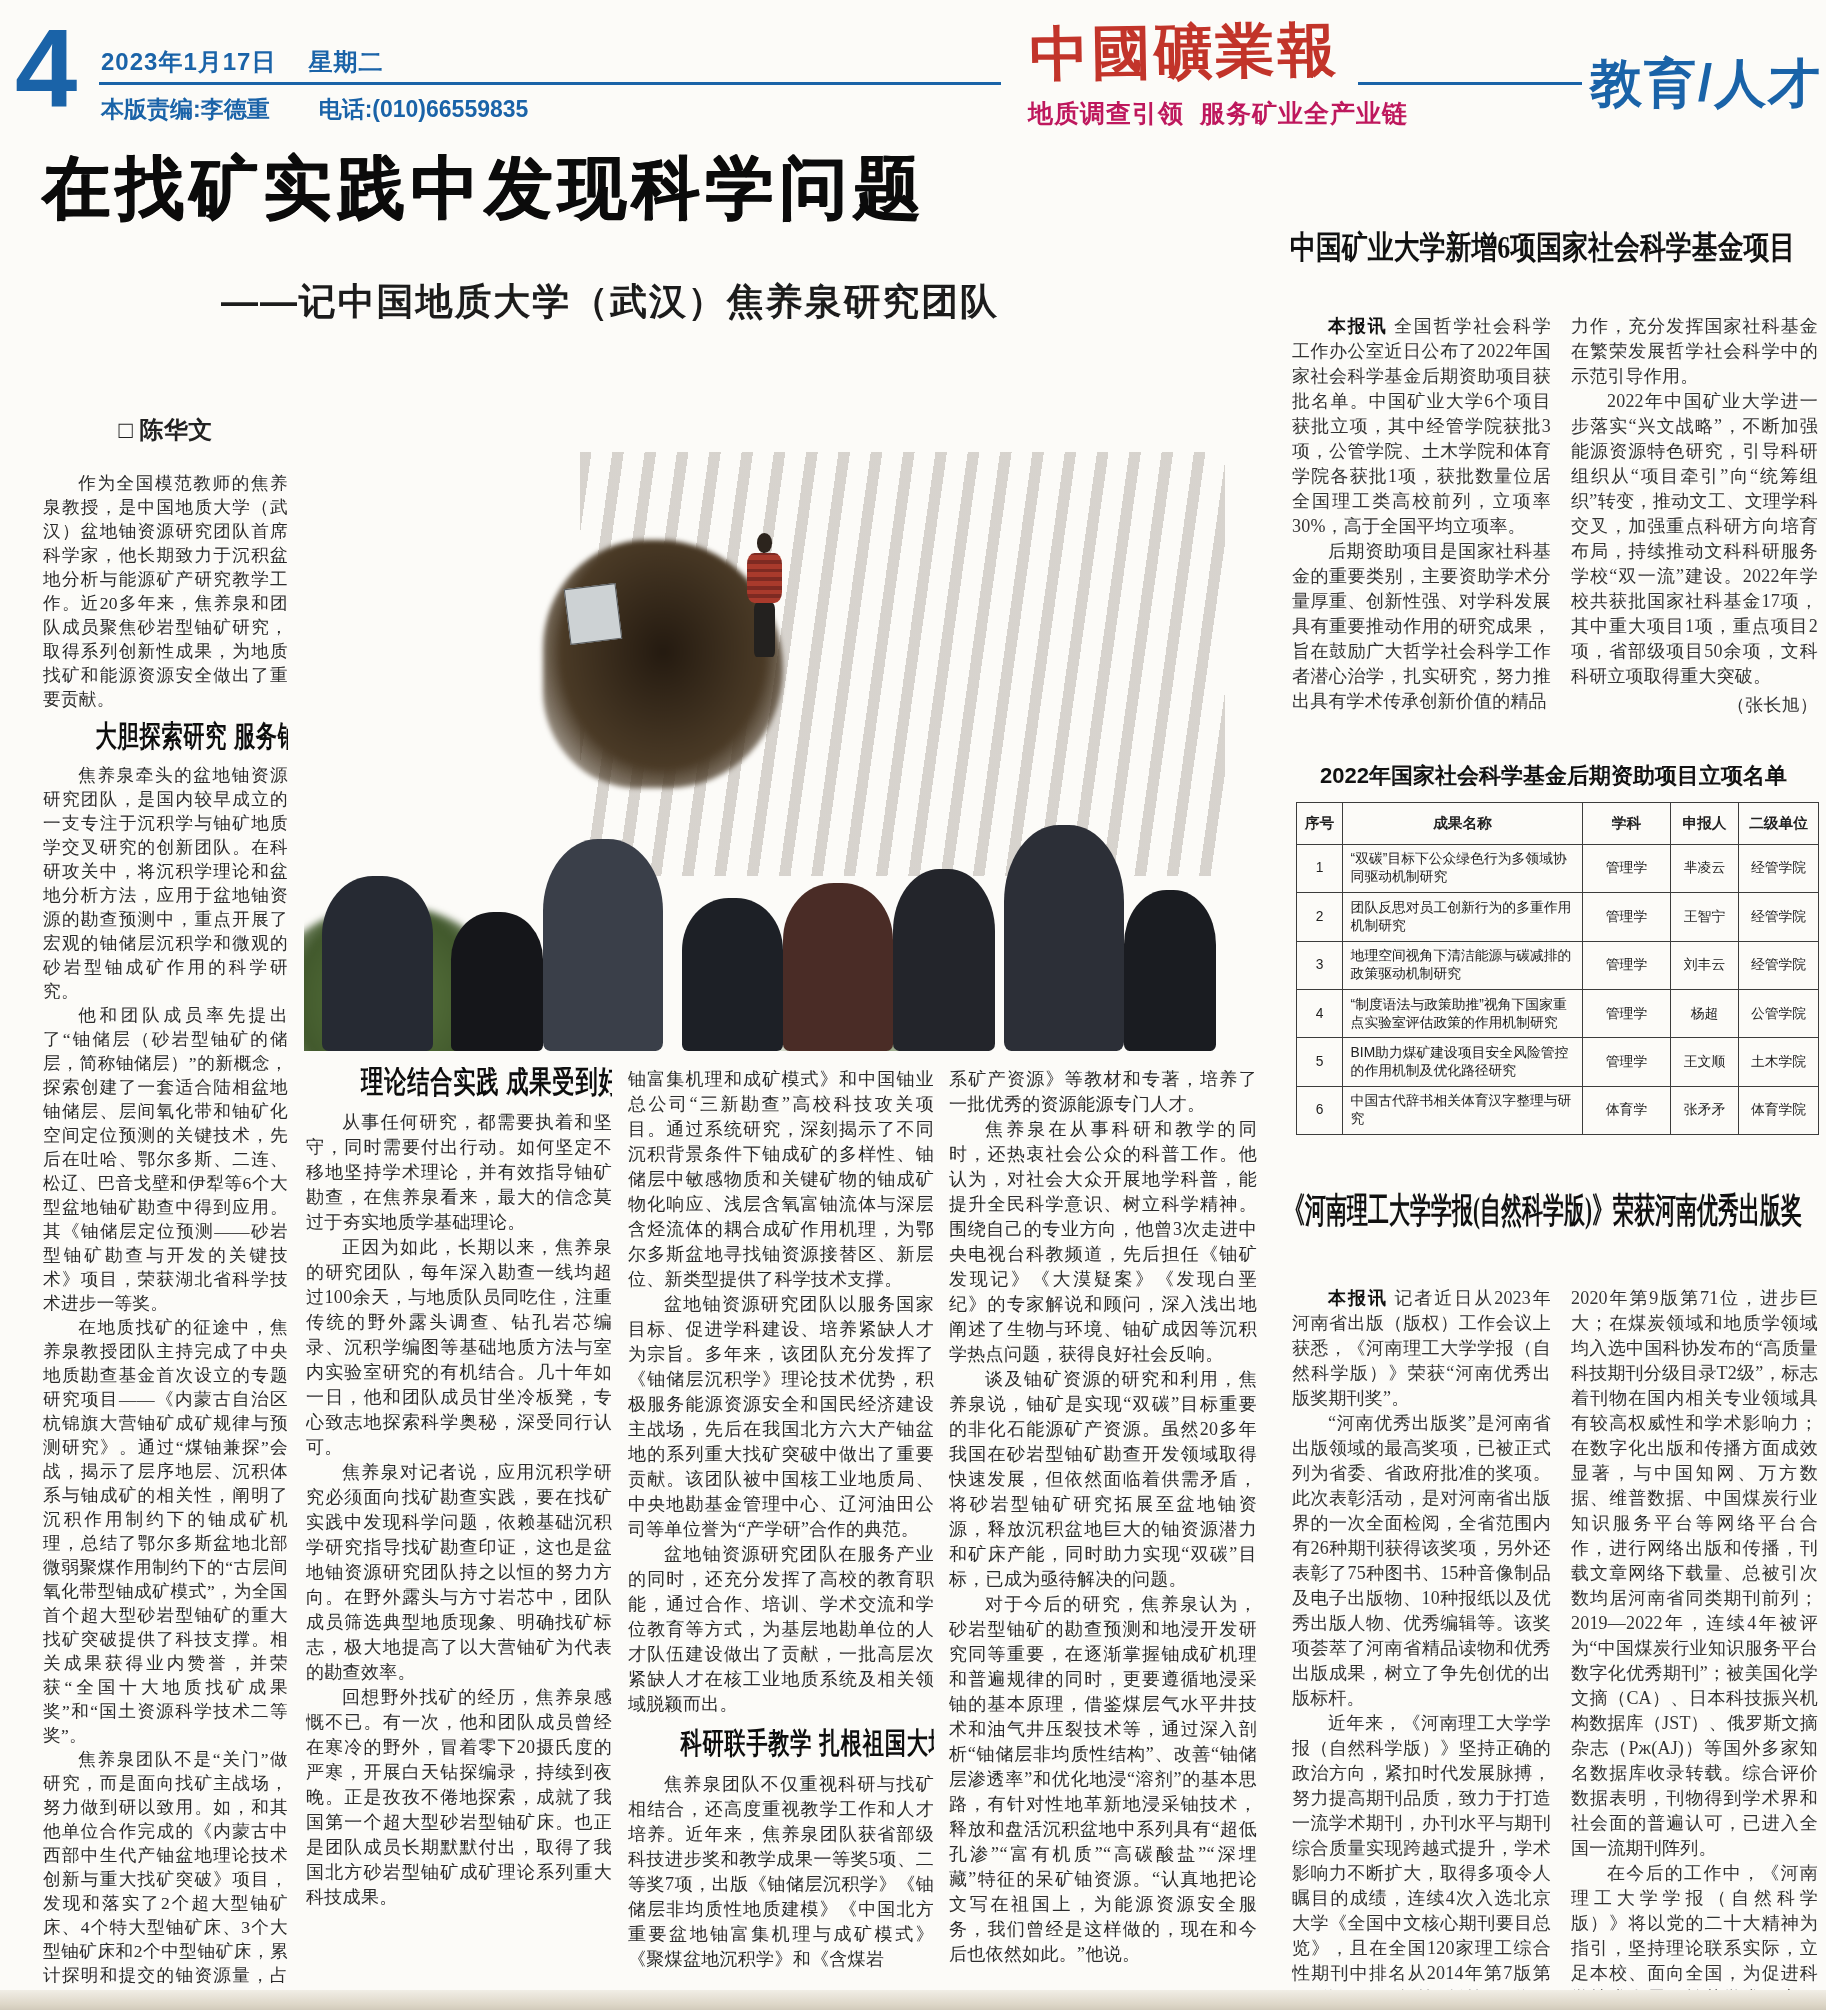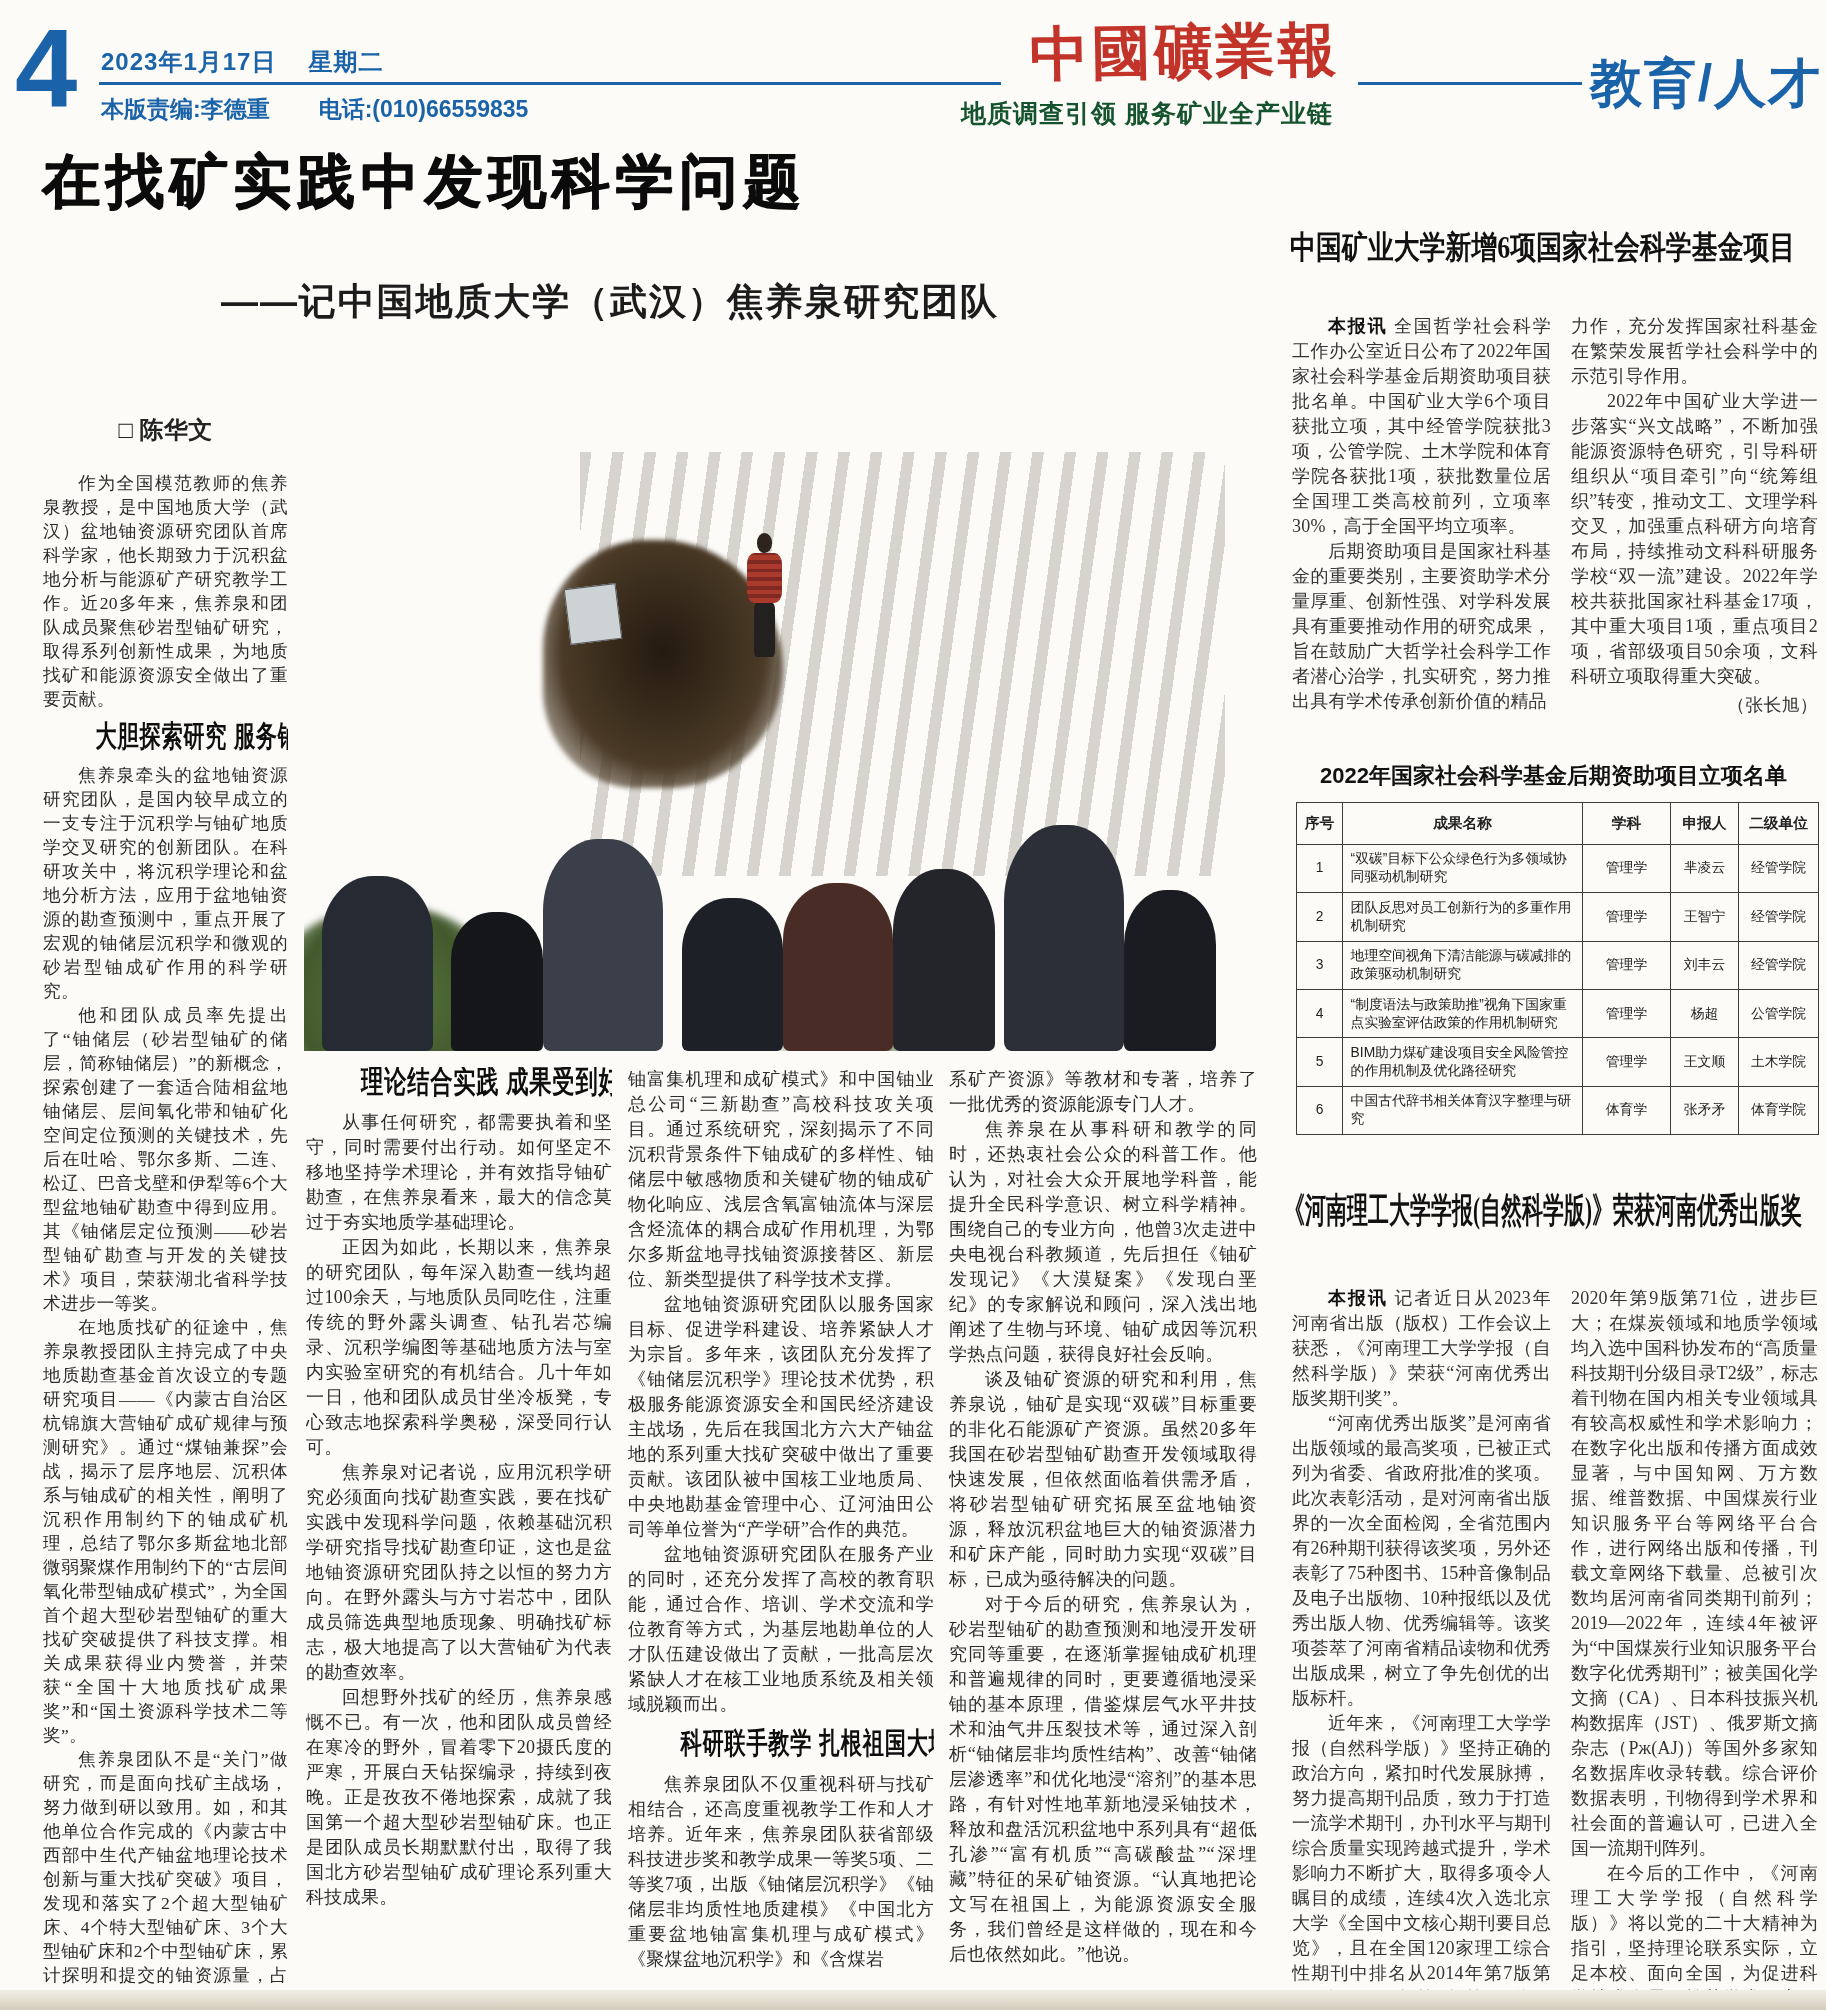--- a/index.html
+++ b/index.html
@@ -14,28 +14,28 @@
   .dateline{position:absolute;left:101px;top:46px;font-size:24px;color:#1a63a8;
     font-family:"Liberation Sans","DejaVu Sans",sans-serif;font-weight:bold;letter-spacing:1px;}
   .dateline .wk{margin-left:32px;}
   .editline{position:absolute;left:101px;top:94px;font-size:23px;color:#1a63a8;
     font-family:"Liberation Sans","DejaVu Sans",sans-serif;font-weight:bold;}
   .editline .ph{margin-left:49px;}
   .rule{position:absolute;height:2.9px;background:#1a63a8;}
   .masthead{position:absolute;left:1004px;top:13.3px;width:361px;text-align:center;
     font-size:59px;font-weight:bold;color:#c2342a;letter-spacing:2.9px;
     transform:rotate(-1deg);font-family:"Liberation Serif","DejaVu Serif",serif;}
-  .slogan{position:absolute;left:961px;top:97px;width:447px;text-align:left;
-    font-size:25px;font-weight:bold;color:#14532d;letter-spacing:1px;
-    font-family:Liberation Sans, sans-serif;}
+  .slogan{position:absolute;left:961px;top:97px;width:447px;text-align:right;
+    font-size:25px;font-weight:bold;color:#be185d;letter-spacing:1px;
+    font-family:Liberation Mono, monospace;}
   .section-label{position:absolute;left:1590px;top:49px;font-size:52px;font-weight:900;color:#1a63a8;
     font-family:"Liberation Sans","DejaVu Sans",sans-serif;letter-spacing:1.9px;}
   
   .headline{position:absolute;left:42px;top:143px;width:1136px;white-space:nowrap;
-    font-family:"Liberation Sans","DejaVu Sans",sans-serif;font-weight:900;font-size:58px;
+    font-family:"Liberation Sans","DejaVu Sans",sans-serif;font-weight:900;font-size:68px;
     letter-spacing:5.7px;color:#0b0b0b;margin:0;
     text-shadow:1px 0 0 #0b0b0b,0 1px 0 #0b0b0b;}
   .subhead{position:absolute;left:42px;top:277px;width:1136px;text-align:center;margin:0;
     font-family:"Liberation Sans","DejaVu Sans",sans-serif;font-weight:700;font-size:37px;
     letter-spacing:1.9px;color:#1c1c1c;}
   .col{position:absolute;text-align:justify;overflow:hidden;}
   .col p{margin:0;text-indent:2em;}
   .col p.cont{text-indent:0;}
   .bodytext{font-size:18px;line-height:25px;letter-spacing:0.3px;color:#2b2b2b;}
   #col1{left:43px;top:323px;width:245px;height:1670px;font-size:17.6px;line-height:24px;}

